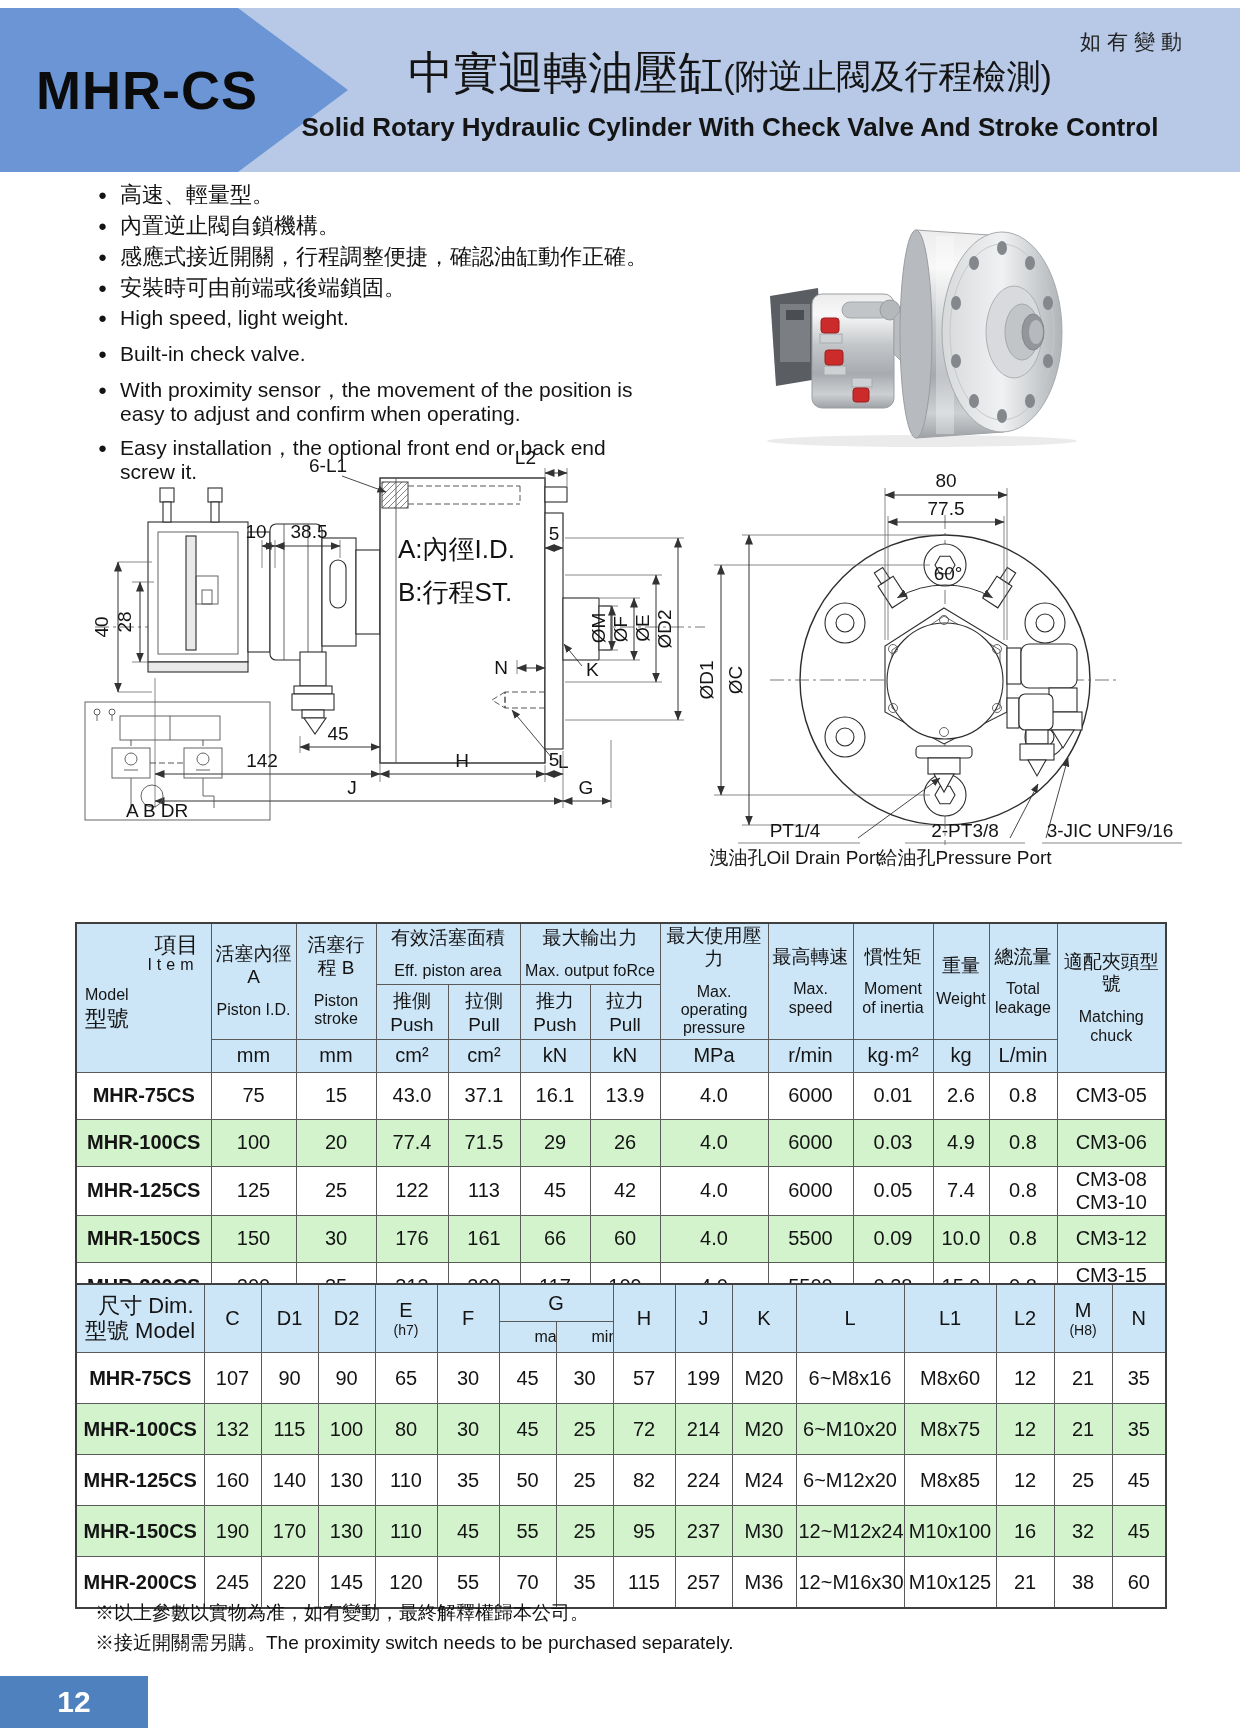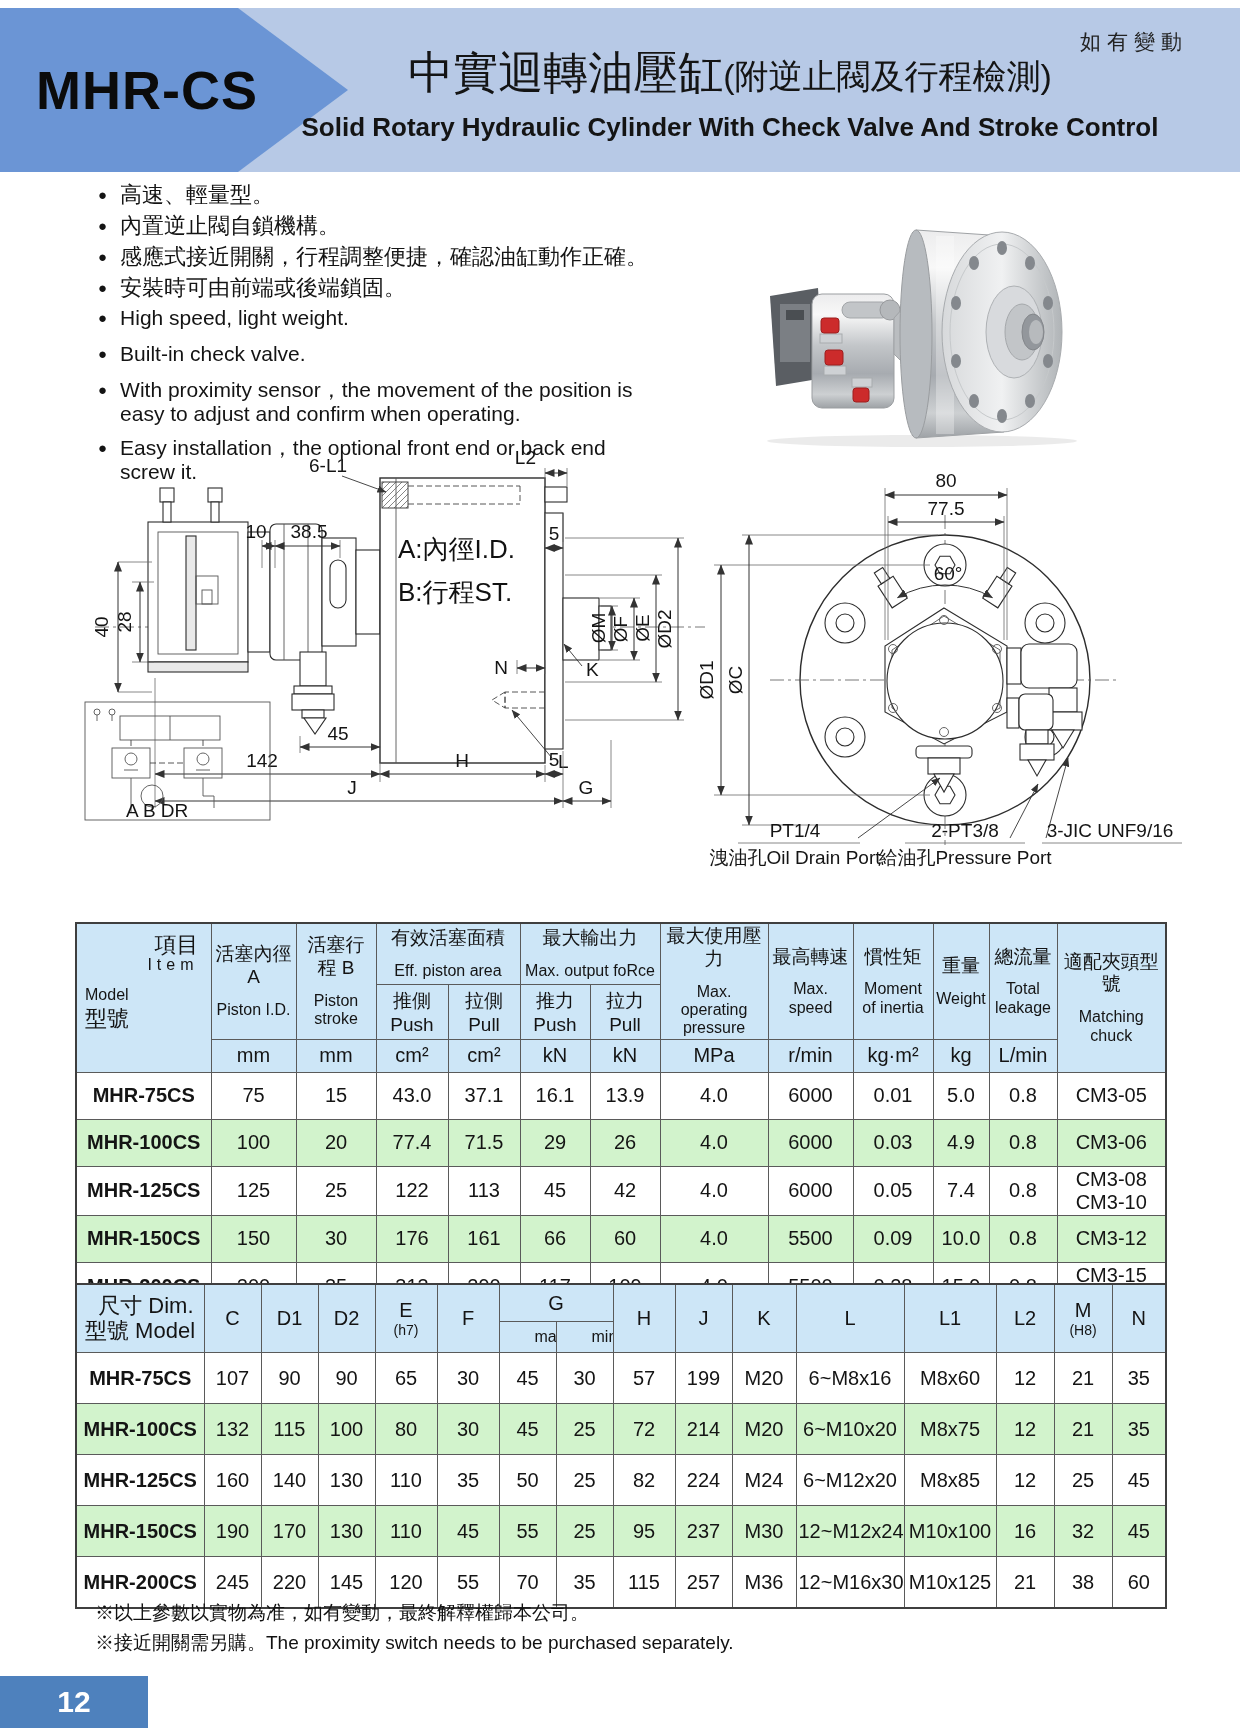--- a/index.html
+++ b/index.html
@@ -527,21 +527,21 @@
           <td class="model">MHR-75CS</td>
           <td>75</td>
           <td>15</td>
           <td>43.0</td>
           <td>37.1</td>
           <td>16.1</td>
           <td>13.9</td>
           <td>4.0</td>
           <td>6000</td>
           <td>0.01</td>
-          <td>5.0</td>
+          <td>2.6</td>
           <td>0.8</td>
           <td>CM3-05</td>
         </tr>
         <tr class="green">
           <td class="model">MHR-100CS</td>
           <td>100</td>
           <td>20</td>
           <td>77.4</td>
           <td>71.5</td>
           <td>29</td>

